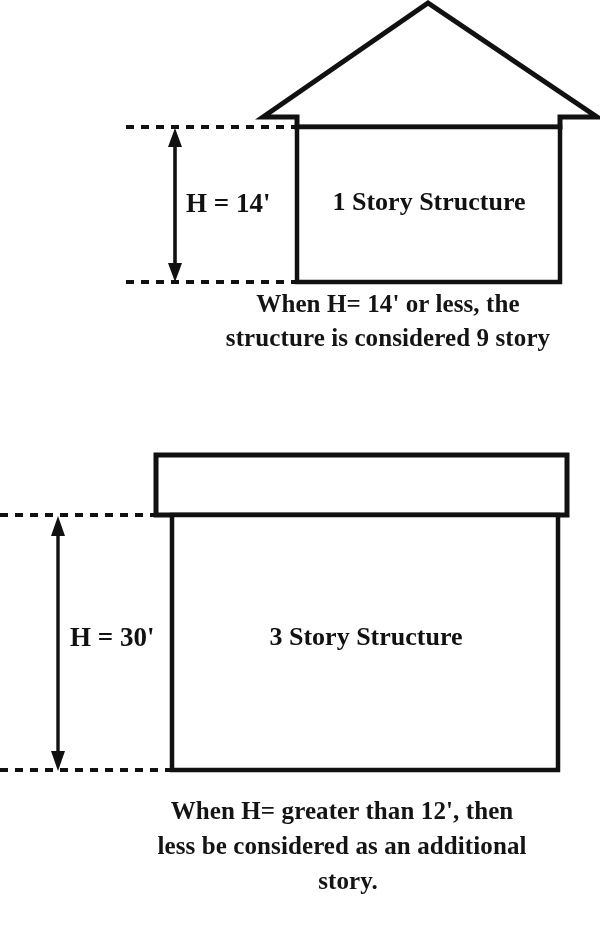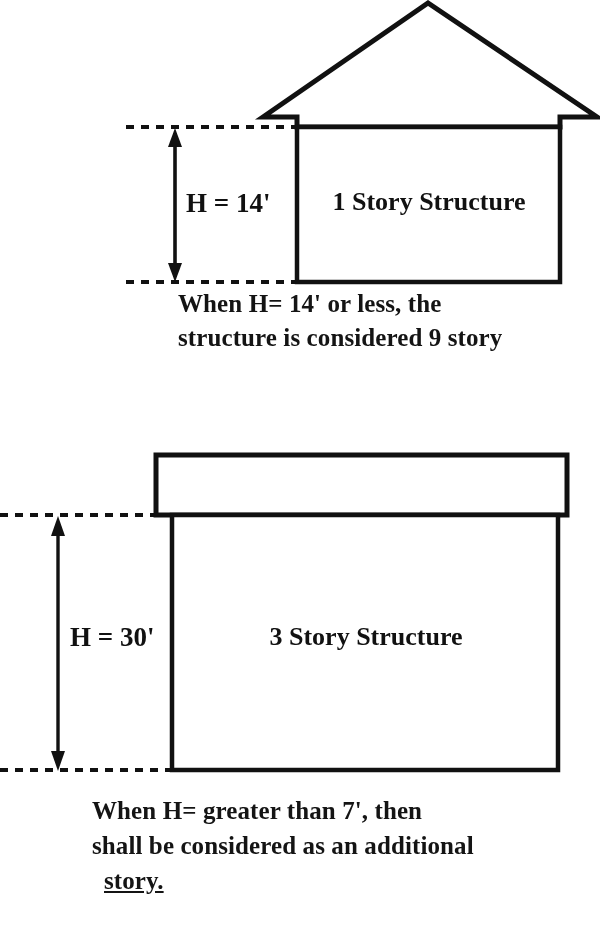--- a/index.html
+++ b/index.html
@@ -42,22 +42,22 @@
     font-size: 25px;
     line-height: 34px;
   }
   #caption-two {
     left: 92px;
     top: 793px;
     width: 500px;
     font-size: 25px;
     line-height: 35px;
   }
-  .caption .line { display: block; white-space: pre; }
-  #caption-two .line.indent { text-indent: 12px; text-decoration: underline; }
+  .caption .line { display: block; white-space: pre; text-align: center; }
+  #caption-two .line.indent { text-indent: 12px; }
 
   .svg-label {
     font-family: "Liberation Serif", "DejaVu Serif", serif;
     font-weight: bold;
     fill: #111111;
   }
   .label-h { font-size: 27px; }
   .label-structure { font-size: 26px; }
 </style>
 </head>
@@ -106,18 +106,18 @@
       <polygon points="58,516 51,536 65,536" fill="#111111"></polygon>
       <polygon points="58,771 51,751 65,751" fill="#111111"></polygon>
     </g>
 
     <text class="svg-label label-h" x="70" y="646">H = 30'</text>
 
     <text class="svg-label label-structure" x="366" y="645" text-anchor="middle">3 Story Structure</text>
   </svg>
 
   <div id="caption-two" class="caption">
-    <span class="line">When H= greater than 7', then</span>
-    <span class="line">shall be considered as an additional</span>
+    <span class="line">When H= greater than 12', then</span>
+    <span class="line">less be considered as an additional</span>
     <span class="line indent">story.</span>
   </div>
 
 </div>
 
 </body></html>

